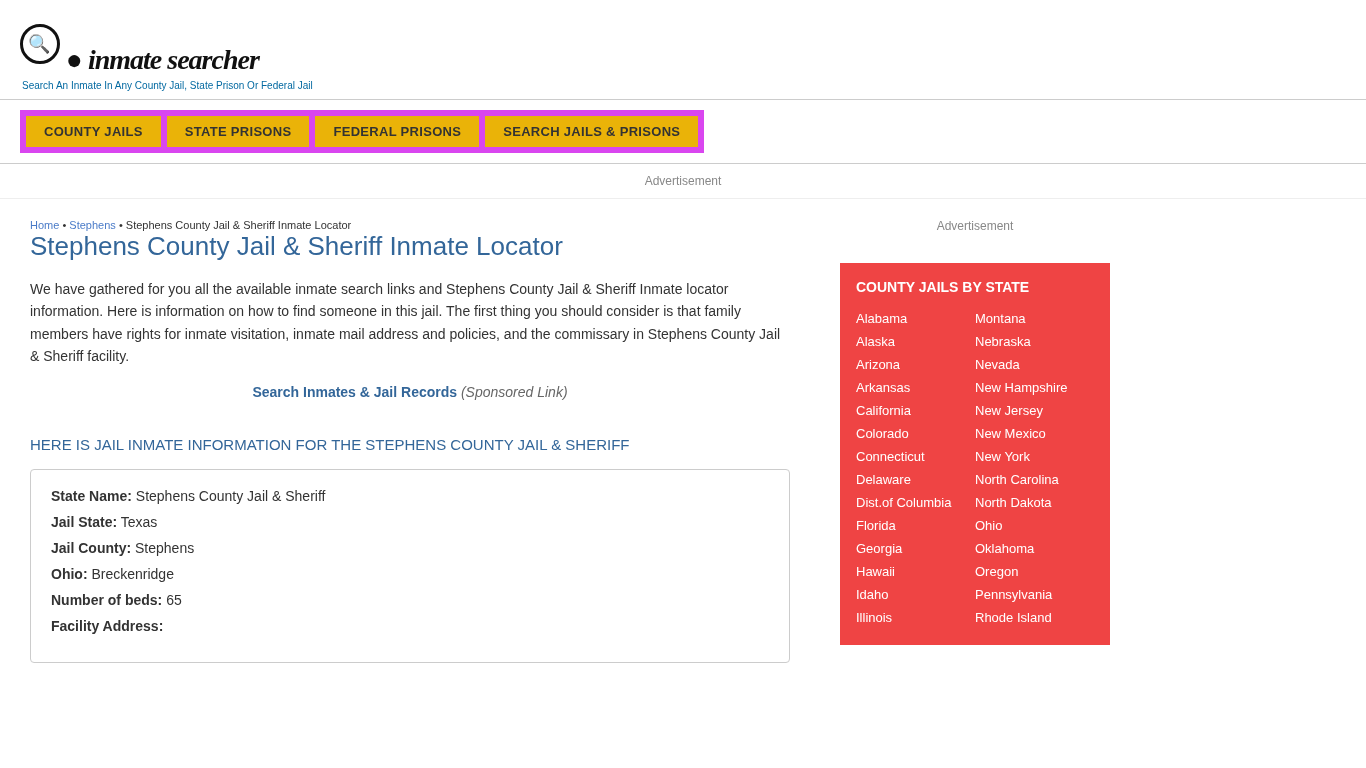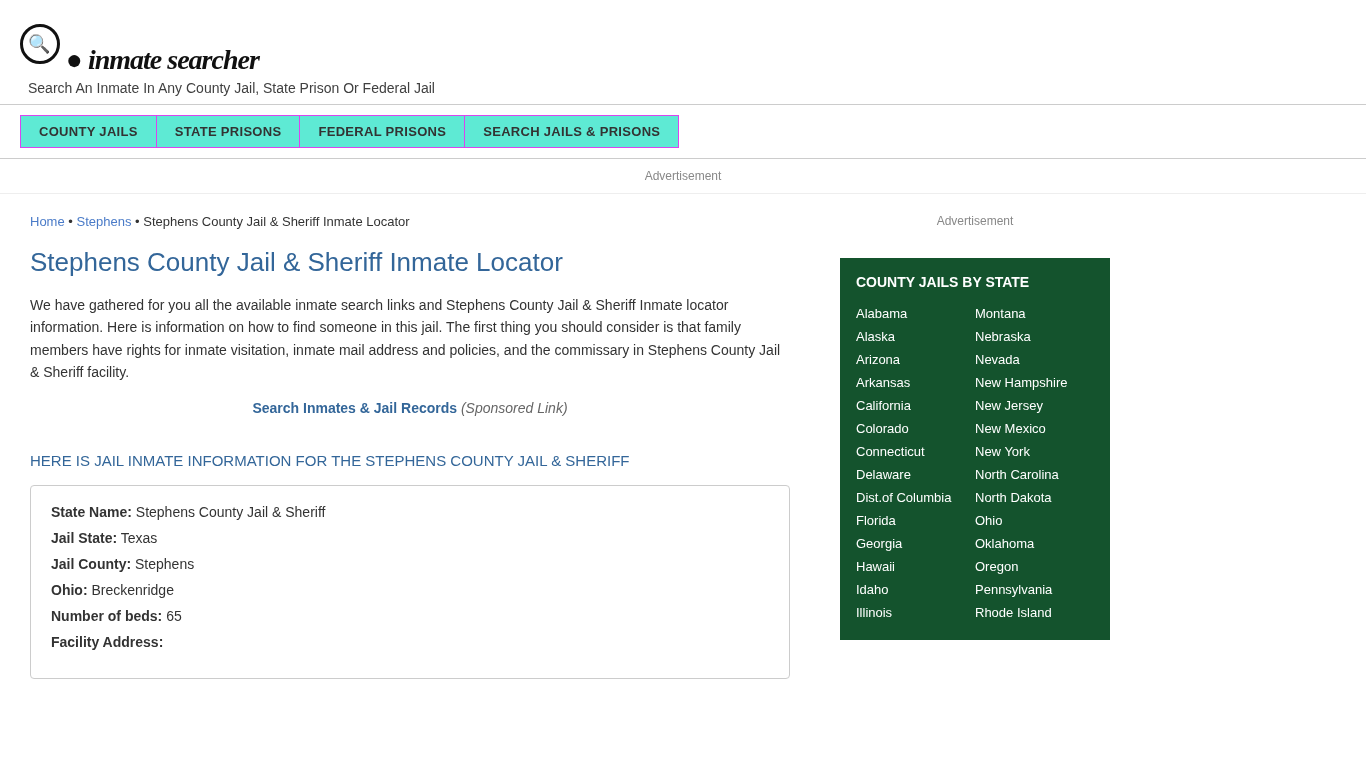--- a/index.html
+++ b/index.html
@@ -4,38 +4,38 @@
   <style>
     * { margin: 0; padding: 0; box-sizing: border-box; }
     body { font-family: Arial, sans-serif; font-size: 14px; color: #333; background: #fff; }
 
     
     #header { padding: 12px 20px 8px 20px; border-bottom: 1px solid #ccc; }
     #logo-area { display: flex; align-items: center; gap: 6px; margin-bottom: 4px; }
     #logo-icon { width: 40px; height: 40px; border: 3px solid #111; border-radius: 50%; display: flex; align-items: center; justify-content: center; font-size: 18px; font-weight: bold; color: #111; flex-shrink: 0; }
     #logo-text { font-size: 28px; font-weight: bold; color: #111; font-style: italic; margin-top: 32px; }
     #logo-text span { font-style: italic; }
-    #tagline { font-size: 14px; color: #404040; margin-left: 8px; }
+    #tagline { font-size: 10px; color: #0369a1; margin-left: 2px; }
 
     
     #nav { padding: 10px 20px; border-bottom: 1px solid #ccc; display: flex; gap: 0; }
-    .nav-btn { padding: 8px 18px; border: 1px solid #d946ef; background: #5eead4; font-size: 13px; font-weight: bold; color: #333; cursor: pointer; text-transform: uppercase; letter-spacing: 0.3px; }
+    .nav-btn { padding: 8px 18px; border: 6px solid #d946ef; background: #eab308; font-size: 13px; font-weight: bold; color: #333; cursor: pointer; text-transform: uppercase; letter-spacing: 0.3px; }
     .nav-btn:not(:last-child) { border-right: none; }
 
     
     #ad-bar { text-align: center; padding: 10px; font-size: 12px; color: #888; border-bottom: 1px solid #eee; }
 
     
     #main { display: flex; padding: 0; }
 
     
     #content { flex: 1; padding: 20px 30px; max-width: 820px; }
 
     
-    #breadcrumb { font-size: 13px; color: #333; margin-bottom: 18px; }
+    #breadcrumb { font-size: 11px; color: #333; }
     #breadcrumb a { color: #4a7bc8; text-decoration: none; }
 
     
     #page-title { font-size: 26px; color: #336699; font-weight: normal; margin-bottom: 16px; }
 
     
     #description { font-size: 14px; color: #333; line-height: 1.6; margin-bottom: 16px; }
 
     
     #search-link { text-align: center; margin-bottom: 36px; font-size: 14px; }
@@ -46,21 +46,21 @@
     #jail-info-header { color: #336699; font-weight: normal; font-size: 15px; margin-bottom: 16px; }
 
     
     #info-box { border: 1px solid #ccc; padding: 18px 20px; border-radius: 4px; background: #fff; }
     .info-row { margin-bottom: 10px; font-size: 14px; }
     .info-label { font-weight: bold; }
 
     
     #sidebar { width: 310px; flex-shrink: 0; padding: 10px 20px; }
     #sidebar-ad { text-align: center; font-size: 12px; color: #888; margin-bottom: 20px; padding: 10px; }
-    #county-jails-box { background: #14532d; color: #fff; padding: 16px; }
+    #county-jails-box { background: #ef4444; color: #fff; padding: 16px; }
     #county-jails-title { font-size: 14px; font-weight: bold; text-transform: uppercase; color: #fff; margin-bottom: 12px; }
     #states-grid { display: grid; grid-template-columns: 1fr 1fr; gap: 0; }
     .state-link { font-size: 13px; color: #fff; text-decoration: none; padding: 4px 0; display: block; }
     .state-col { display: flex; flex-direction: column; }
   </style>
 </head>
 <body>
 
 <div id="header">
   <div id="logo-area">

